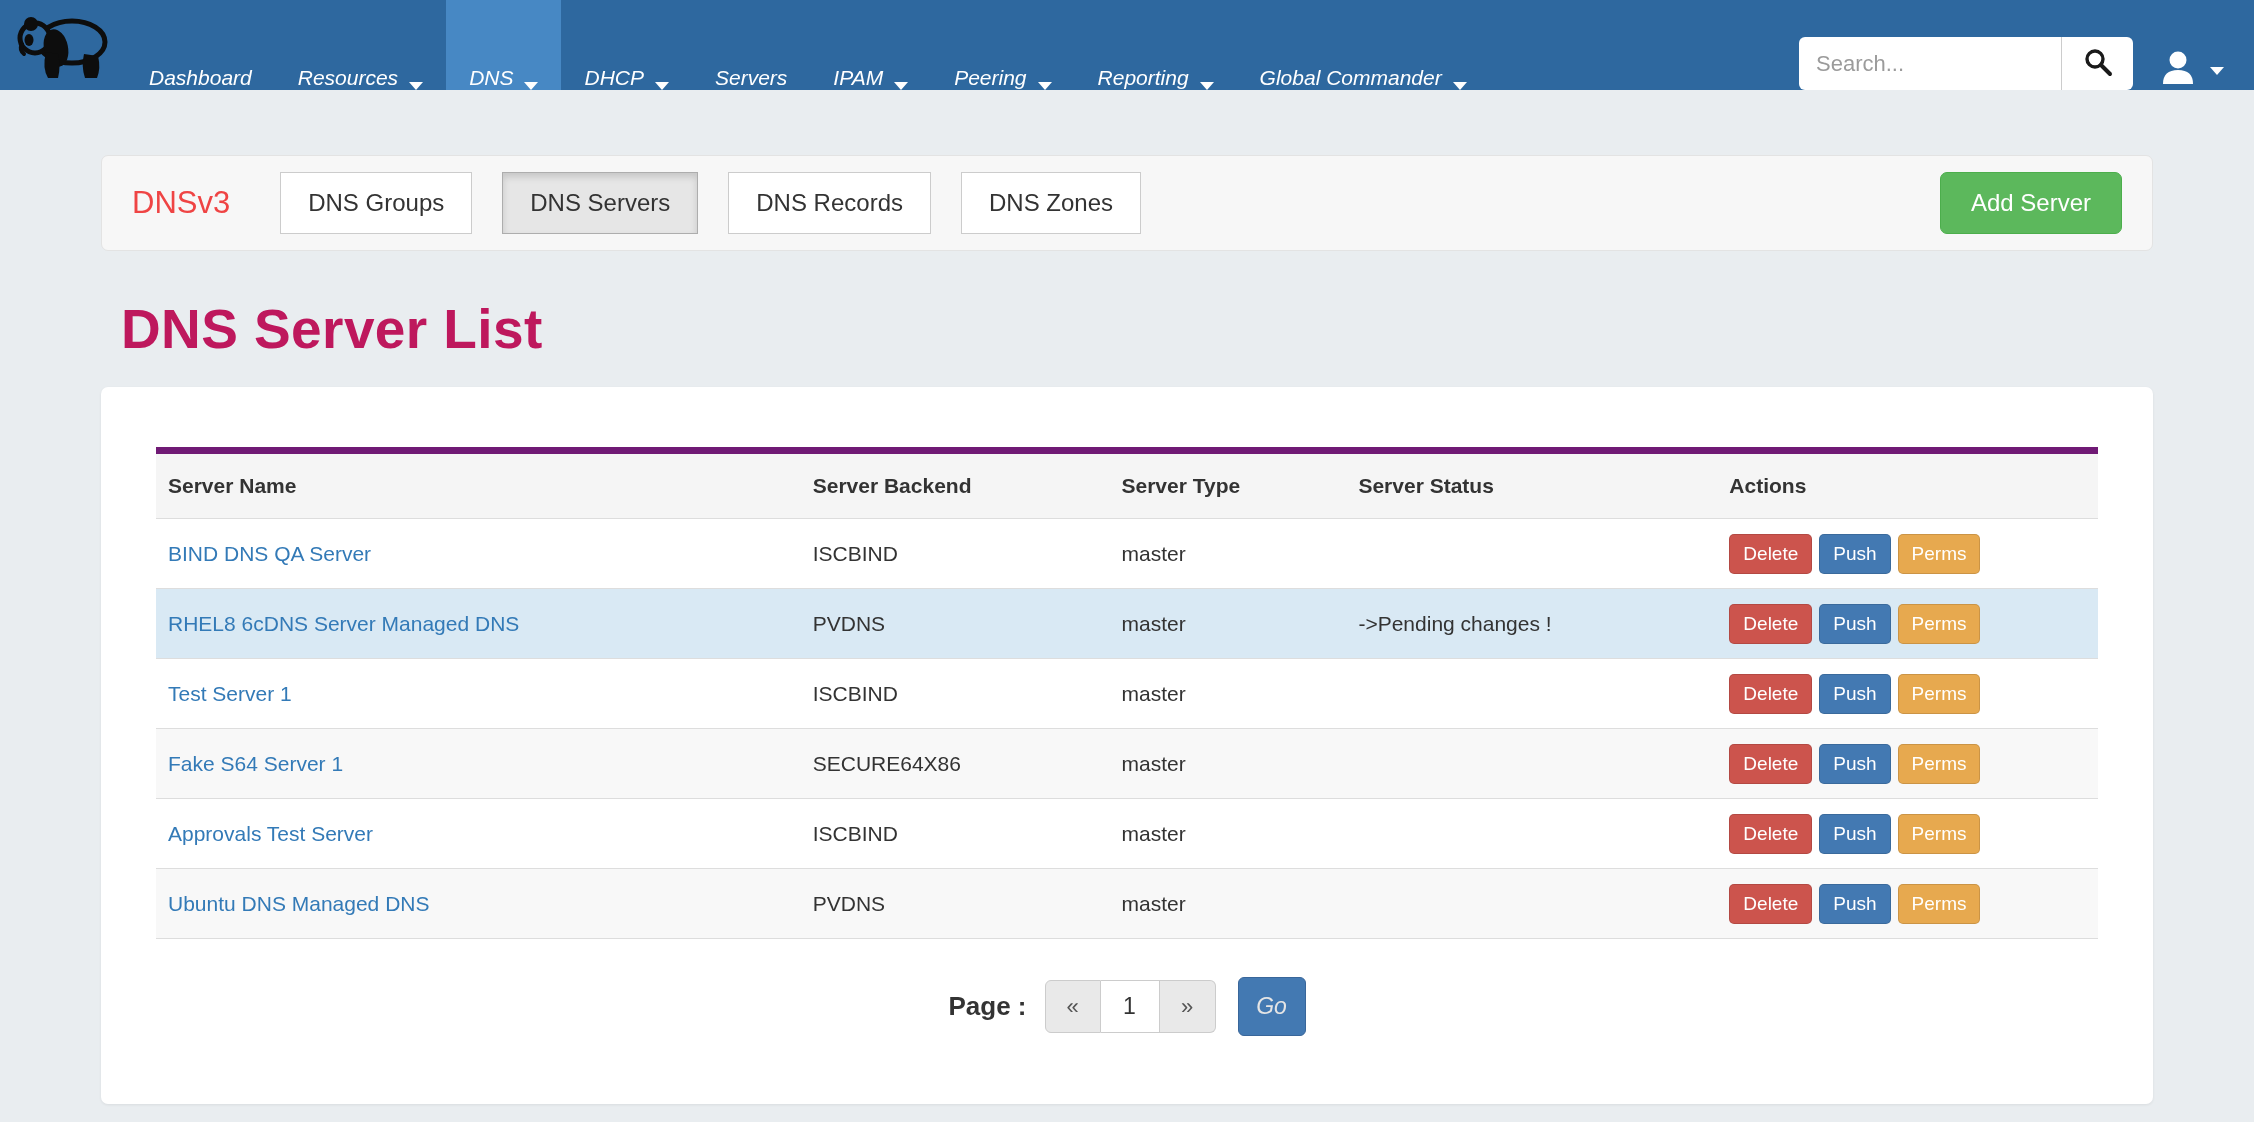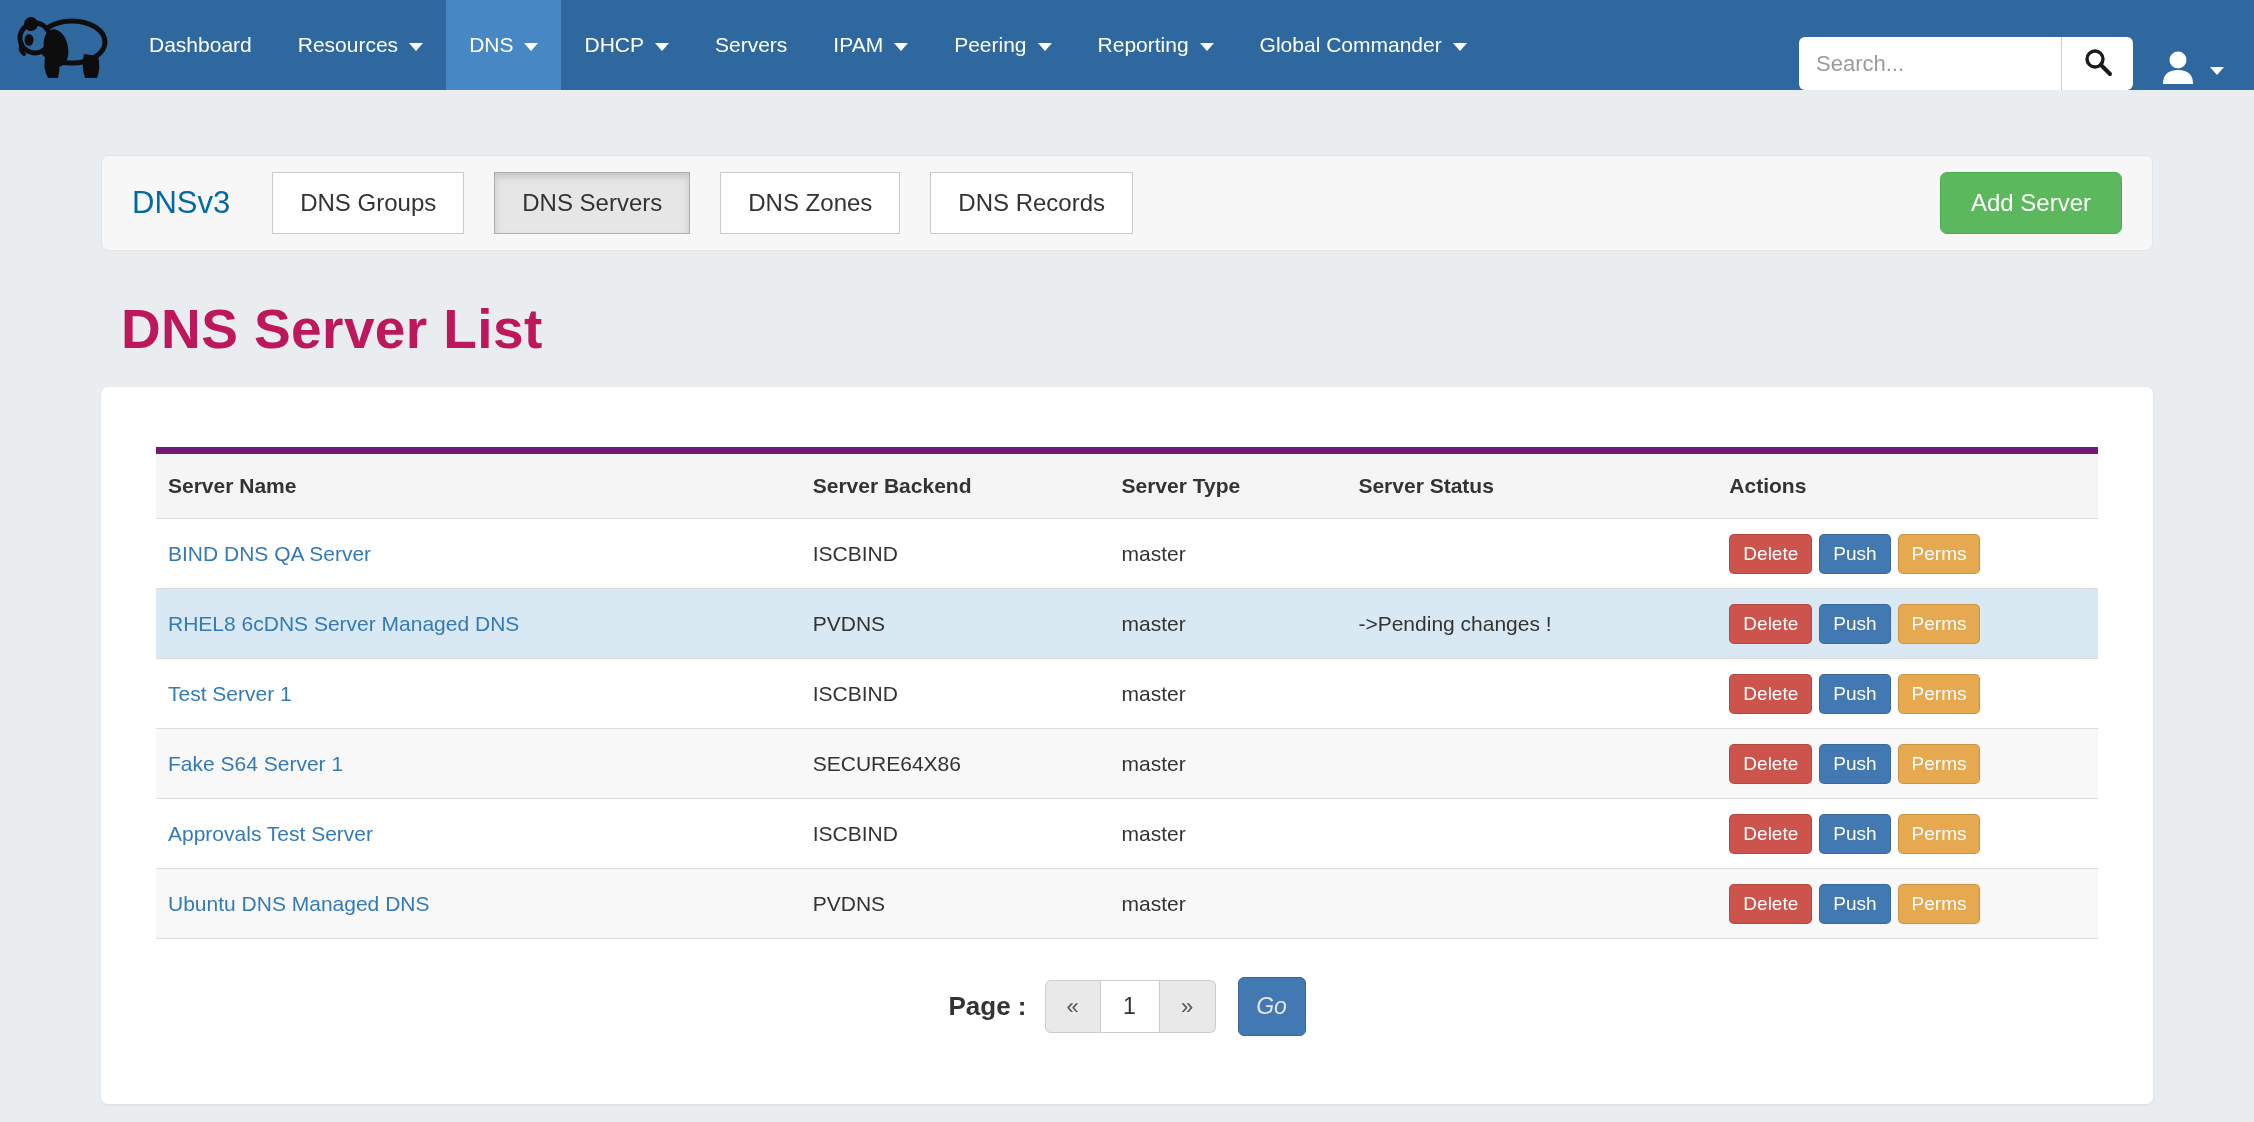--- a/index.html
+++ b/index.html
@@ -4,34 +4,34 @@
 <style>
   * { margin:0; padding:0; box-sizing:border-box; }
   html,body { width:2254px; height:1122px; }
   body { font-family:"Liberation Sans", sans-serif; background:#e9edf0; overflow:hidden; }
   button { font-family:inherit; cursor:pointer; }
 
   
   .navbar { height:90px; background:#2e689f; display:flex; align-items:stretch; padding:0 30px 0 12px; }
   .logo { width:104px; display:flex; align-items:center; justify-content:center; }
   .navbar-menu { display:flex; list-style:none; align-items:stretch; margin-left:10px; }
-  .nav-item { display:flex; align-items:center; gap:11px; padding:0 23px; color:#fff; font-size:21px; cursor:pointer; white-space:nowrap; }
+  .nav-item { display:flex; align-items:flex-end; gap:11px; padding:0 23px; color:#fff; font-size:21px; cursor:pointer; white-space:nowrap;font-style:italic; }
   .nav-item.active { background:#4788c4; }
   .caret { width:0; height:0; border-left:7px solid transparent; border-right:7px solid transparent; border-top:8px solid #fff; margin-top:4px; }
   .navbar-right { margin-left:auto; display:flex; align-items:flex-end; gap:26px; }
   .search-group { display:flex; height:53px; border-radius:6px; overflow:hidden; }
   .search-input { width:262px; border:none; padding:0 17px; font-size:22px; color:#333; outline:none; background:#fff; }
   .search-input::placeholder { color:#9b9b9b; }
   .search-btn { width:72px; background:#fff; border:none; border-left:1px solid #ccc; display:flex; align-items:center; justify-content:center; }
   .user-menu { display:flex; align-items:center; gap:13px; cursor:pointer; }
 
   
   .container { padding:0 101px; }
   .subheader { margin-top:65px; background:#f7f7f7; border:1px solid #e3e3e3; border-radius:7px; height:96px; display:flex; align-items:center; padding:0 30px; gap:30px; }
-  .brand { font-size:31px; color:#0369a1; margin-right:12px; }
+  .brand { font-size:31px; color:#ef4444; margin-right:20px; }
   .tab-btn { font-size:24px; color:#333; background:#fff; border:1px solid #ccc; border-radius:0; padding:0 27px; height:62px; }
   .tab-btn.active { background:#e6e6e6; border-color:#adadad; box-shadow:inset 0 4px 7px rgba(0,0,0,0.14); }
   .add-btn { margin-left:auto; font-size:24px; color:#fff; background:#5cb85c; border:1px solid #4cae4c; border-radius:7px; height:62px; padding:12px 30px; }
 
   
   .page-title { font-size:55px; font-weight:700; color:#be185d; margin:46px 0 0 20px; letter-spacing:0.4px; }
   .card { margin-top:26px; background:#fff; border-radius:7px; padding:60px 55px 0 55px; height:717px; box-shadow:0 1px 3px rgba(0,0,0,0.07); }
 
   table { width:100%; border-collapse:collapse; border-top:7px solid #701a75; table-layout:fixed; }
   th { text-align:left; font-size:21px; font-weight:700; color:#333; background:#f5f5f5; padding:20px 12px; border-bottom:1px solid #ddd; }
@@ -133,22 +133,22 @@
   </div>
 </nav>
 
 <div class="container">
 
   <div class="subheader">
     <span class="brand">DNSv3</span>
     <span id="tabs-mount" style="display:flex; gap:30px;">
         <button class="tab-btn">DNS Groups</button>
         <button class="tab-btn active">DNS Servers</button>
+        <button class="tab-btn">DNS Records</button>
         <button class="tab-btn">DNS Zones</button>
-        <button class="tab-btn">DNS Records</button>
       </span>
     <button class="add-btn">Add Server</button>
   </div>
 
   <h1 class="page-title">DNS Server List</h1>
 
   <div class="card">
     <table>
       <colgroup id="table-colgroup">
           <col style="width: 33.2%;">

